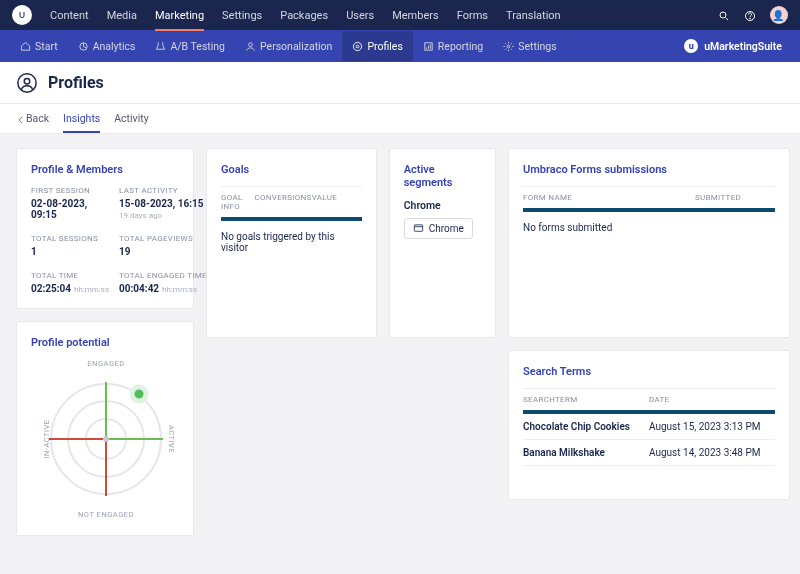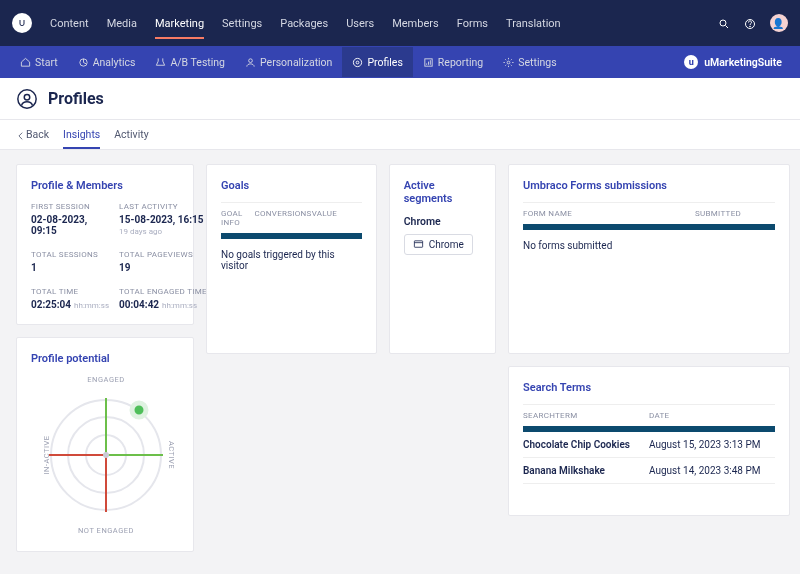--- a/index.html
+++ b/index.html
@@ -1,17 +1,17 @@
 <!DOCTYPE html>
 <html><head>
 <meta charset="utf-8">
 <style>
   *{box-sizing:border-box;margin:0;padding:0}
   body{font-family:-apple-system,BlinkMacSystemFont,"Segoe UI",Roboto,sans-serif;background:#f3f3f5;color:#1b264f;font-size:11px;width:800px;height:574px;overflow:hidden}
-  .topbar{background:#1b264f;height:46px;display:flex;align-items:center;padding:0 12px;color:#fff;font-size:11px;justify-content:space-between}
+  .topbar{background:#1b264f;height:30px;display:flex;align-items:center;padding:0 12px;color:#fff;font-size:11px;justify-content:space-between}
   .topbar-left{display:flex;align-items:center;gap:18px}
   .topbar-right{display:flex;align-items:center;gap:14px}
   .logo-circle{width:20px;height:20px;border-radius:50%;background:#fff;display:flex;align-items:center;justify-content:center}
   .logo-circle svg{width:12px;height:12px}
   .nav-item{color:#d4d7e2;cursor:pointer;padding:8px 0;position:relative}
   .nav-item.active{color:#fff}
   .nav-item.active::after{content:"";position:absolute;left:0;right:0;bottom:-1px;height:2px;background:#f77b64}
   .icon{width:12px;height:12px;display:inline-block;vertical-align:middle}
   .subbar{background:#3544b1;height:30px;display:flex;align-items:center;padding:16px 10px;color:#fff;font-size:10.5px;justify-content:space-between}
   .subbar-left{display:flex;align-items:center}
@@ -29,21 +29,21 @@
   .tab.active{color:#3544b1;font-weight:400}
   .tab.active::after{content:"";position:absolute;left:0;right:0;bottom:-1px;height:2px;background:#3544b1}
   .content{padding:14px 16px;display:grid;grid-template-columns:178px 290px 282px;gap:12px;align-items:start}
   .card{background:#fff;border:1px solid #e7e7ec;border-radius:2px;padding:14px 14px}
   .card-title{color:#3544b1;font-weight:600;font-size:11px;margin-bottom:10px}
   .stat-grid{display:grid;grid-template-columns:1fr 1fr;gap:14px 10px;font-size:9px}
   .stat-label{color:#8a8fa3;font-size:8px;letter-spacing:.3px;text-transform:uppercase;margin-bottom:3px;white-space:nowrap}
   .stat-val{font-weight:700;font-size:10px;color:#1b264f}
   .stat-sub{color:#aaaec0;font-size:8px;font-weight:400;margin-left:3px}
   .mini-sub{color:#aaaec0;font-size:8px;margin-top:2px}
-  .tbl-head{display:flex;color:#8a8fa3;font-size:8px;text-transform:uppercase;letter-spacing:.3px;border-top:1px solid #eee;border-bottom:6px solid #0c4a6e;padding:6px 0}
+  .tbl-head{display:flex;color:#8a8fa3;font-size:8px;text-transform:uppercase;letter-spacing:.3px;border-top:1px solid #eee;border-bottom:4px solid #0c4a6e;padding:6px 0}
   .tbl-row{display:flex;padding:7px 0;border-bottom:1px solid #eee;font-size:10px}
   .goals-msg{padding:10px 0;font-size:10px;color:#1b264f}
   .chip{display:inline-flex;align-items:center;gap:5px;border:1px solid #d9dbe3;border-radius:3px;padding:4px 8px;font-size:10px;margin-top:6px}
   .chip svg{width:11px;height:11px}
   .potential-wrap{position:relative;width:150px;height:160px;margin:0 auto}
   .pot-label{position:absolute;font-size:7.5px;color:#9ca0b2;letter-spacing:.5px}
   .avatar{width:18px;height:18px;border-radius:50%;background:#f5d2d2;display:flex;align-items:center;justify-content:center;color:#b54; font-size:10px}
   .col1{display:flex;flex-direction:column;gap:12px}
 </style>
 </head>

